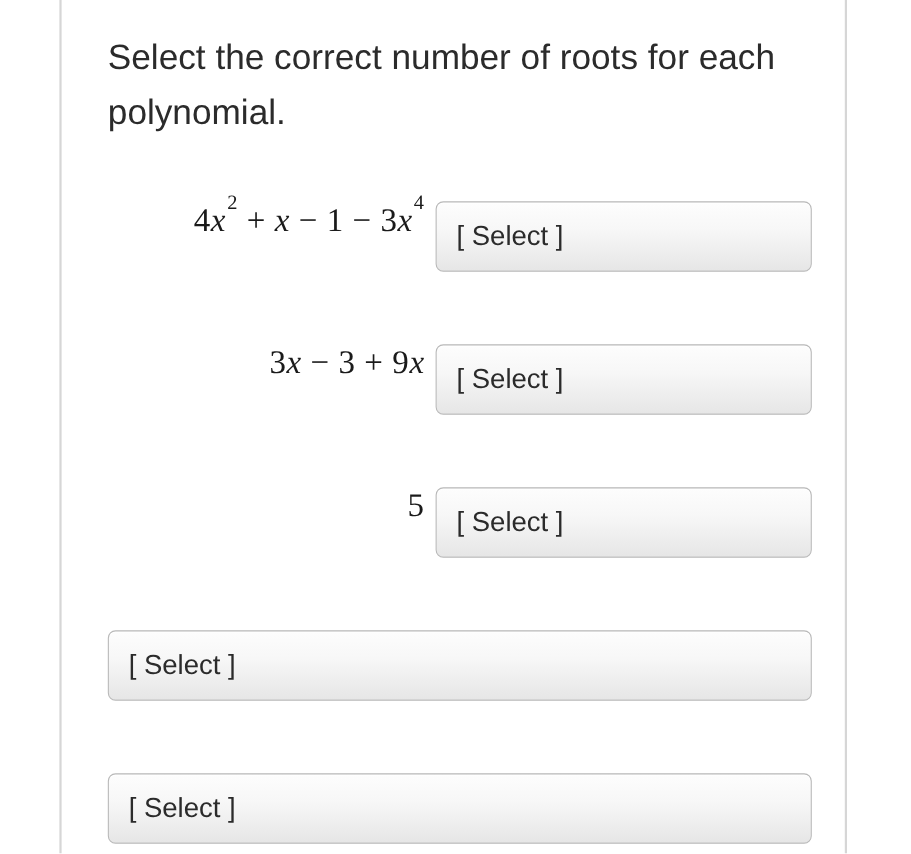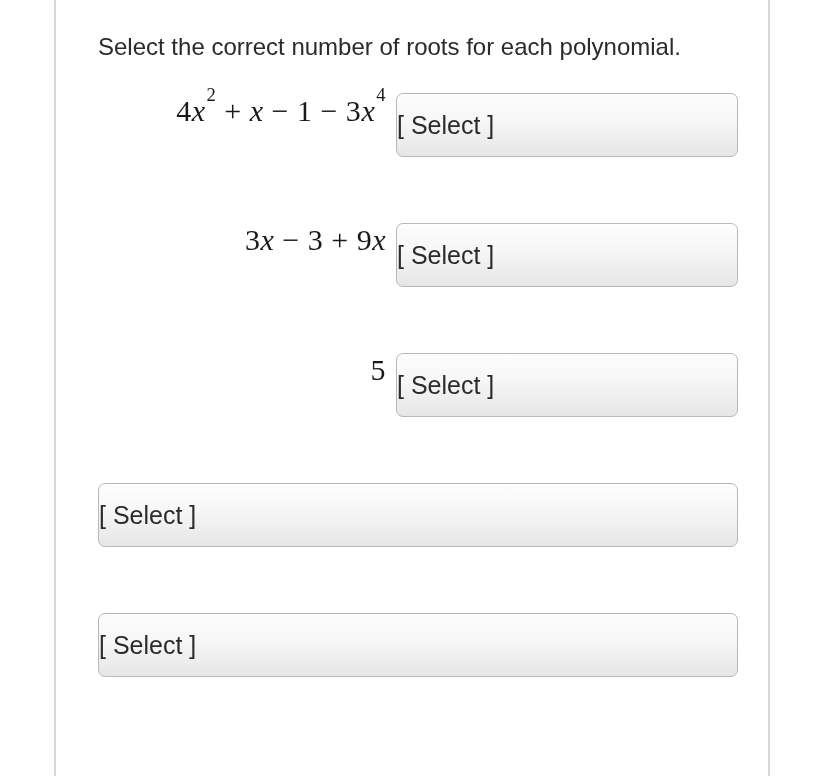--- a/index.html
+++ b/index.html
@@ -24,24 +24,24 @@
     border-left: 2px solid #d6d6d6;
     border-right: 2px solid #d6d6d6;
   }
   .content {
     position: absolute;
     top: 28px;
     left: 98px;
     width: 640px;
   }
   .prompt {
-    font-size: 24px;
+    font-size: 32px;
     line-height: 1.55;
     color: #2b2b2b;
-    margin-bottom: 28px;
+    margin-bottom: 56px;
     font-weight: 400;
   }
   .row {
     display: flex;
     align-items: flex-start;
     margin-bottom: 66px;
   }
   .poly {
     width: 298px;
     text-align: right;
@@ -64,20 +64,21 @@
     margin-left: 1px;
   }
   .select-box {
     flex: 1;
     height: 64px;
     border: 1px solid #b8b8b8;
     border-radius: 7px;
     background: linear-gradient(to bottom, #fdfdfd 0%, #f7f7f7 40%, #e6e6e6 100%);
     display: flex;
     align-items: center;
+    padding-left: 18px;
     font-size: 25px;
     color: #2b2b2b;
     cursor: pointer;
     box-shadow: inset 0 1px 0 #ffffff;
   }
 </style>
 </head>
 <body>
 
 <div class="outer-border"></div>

